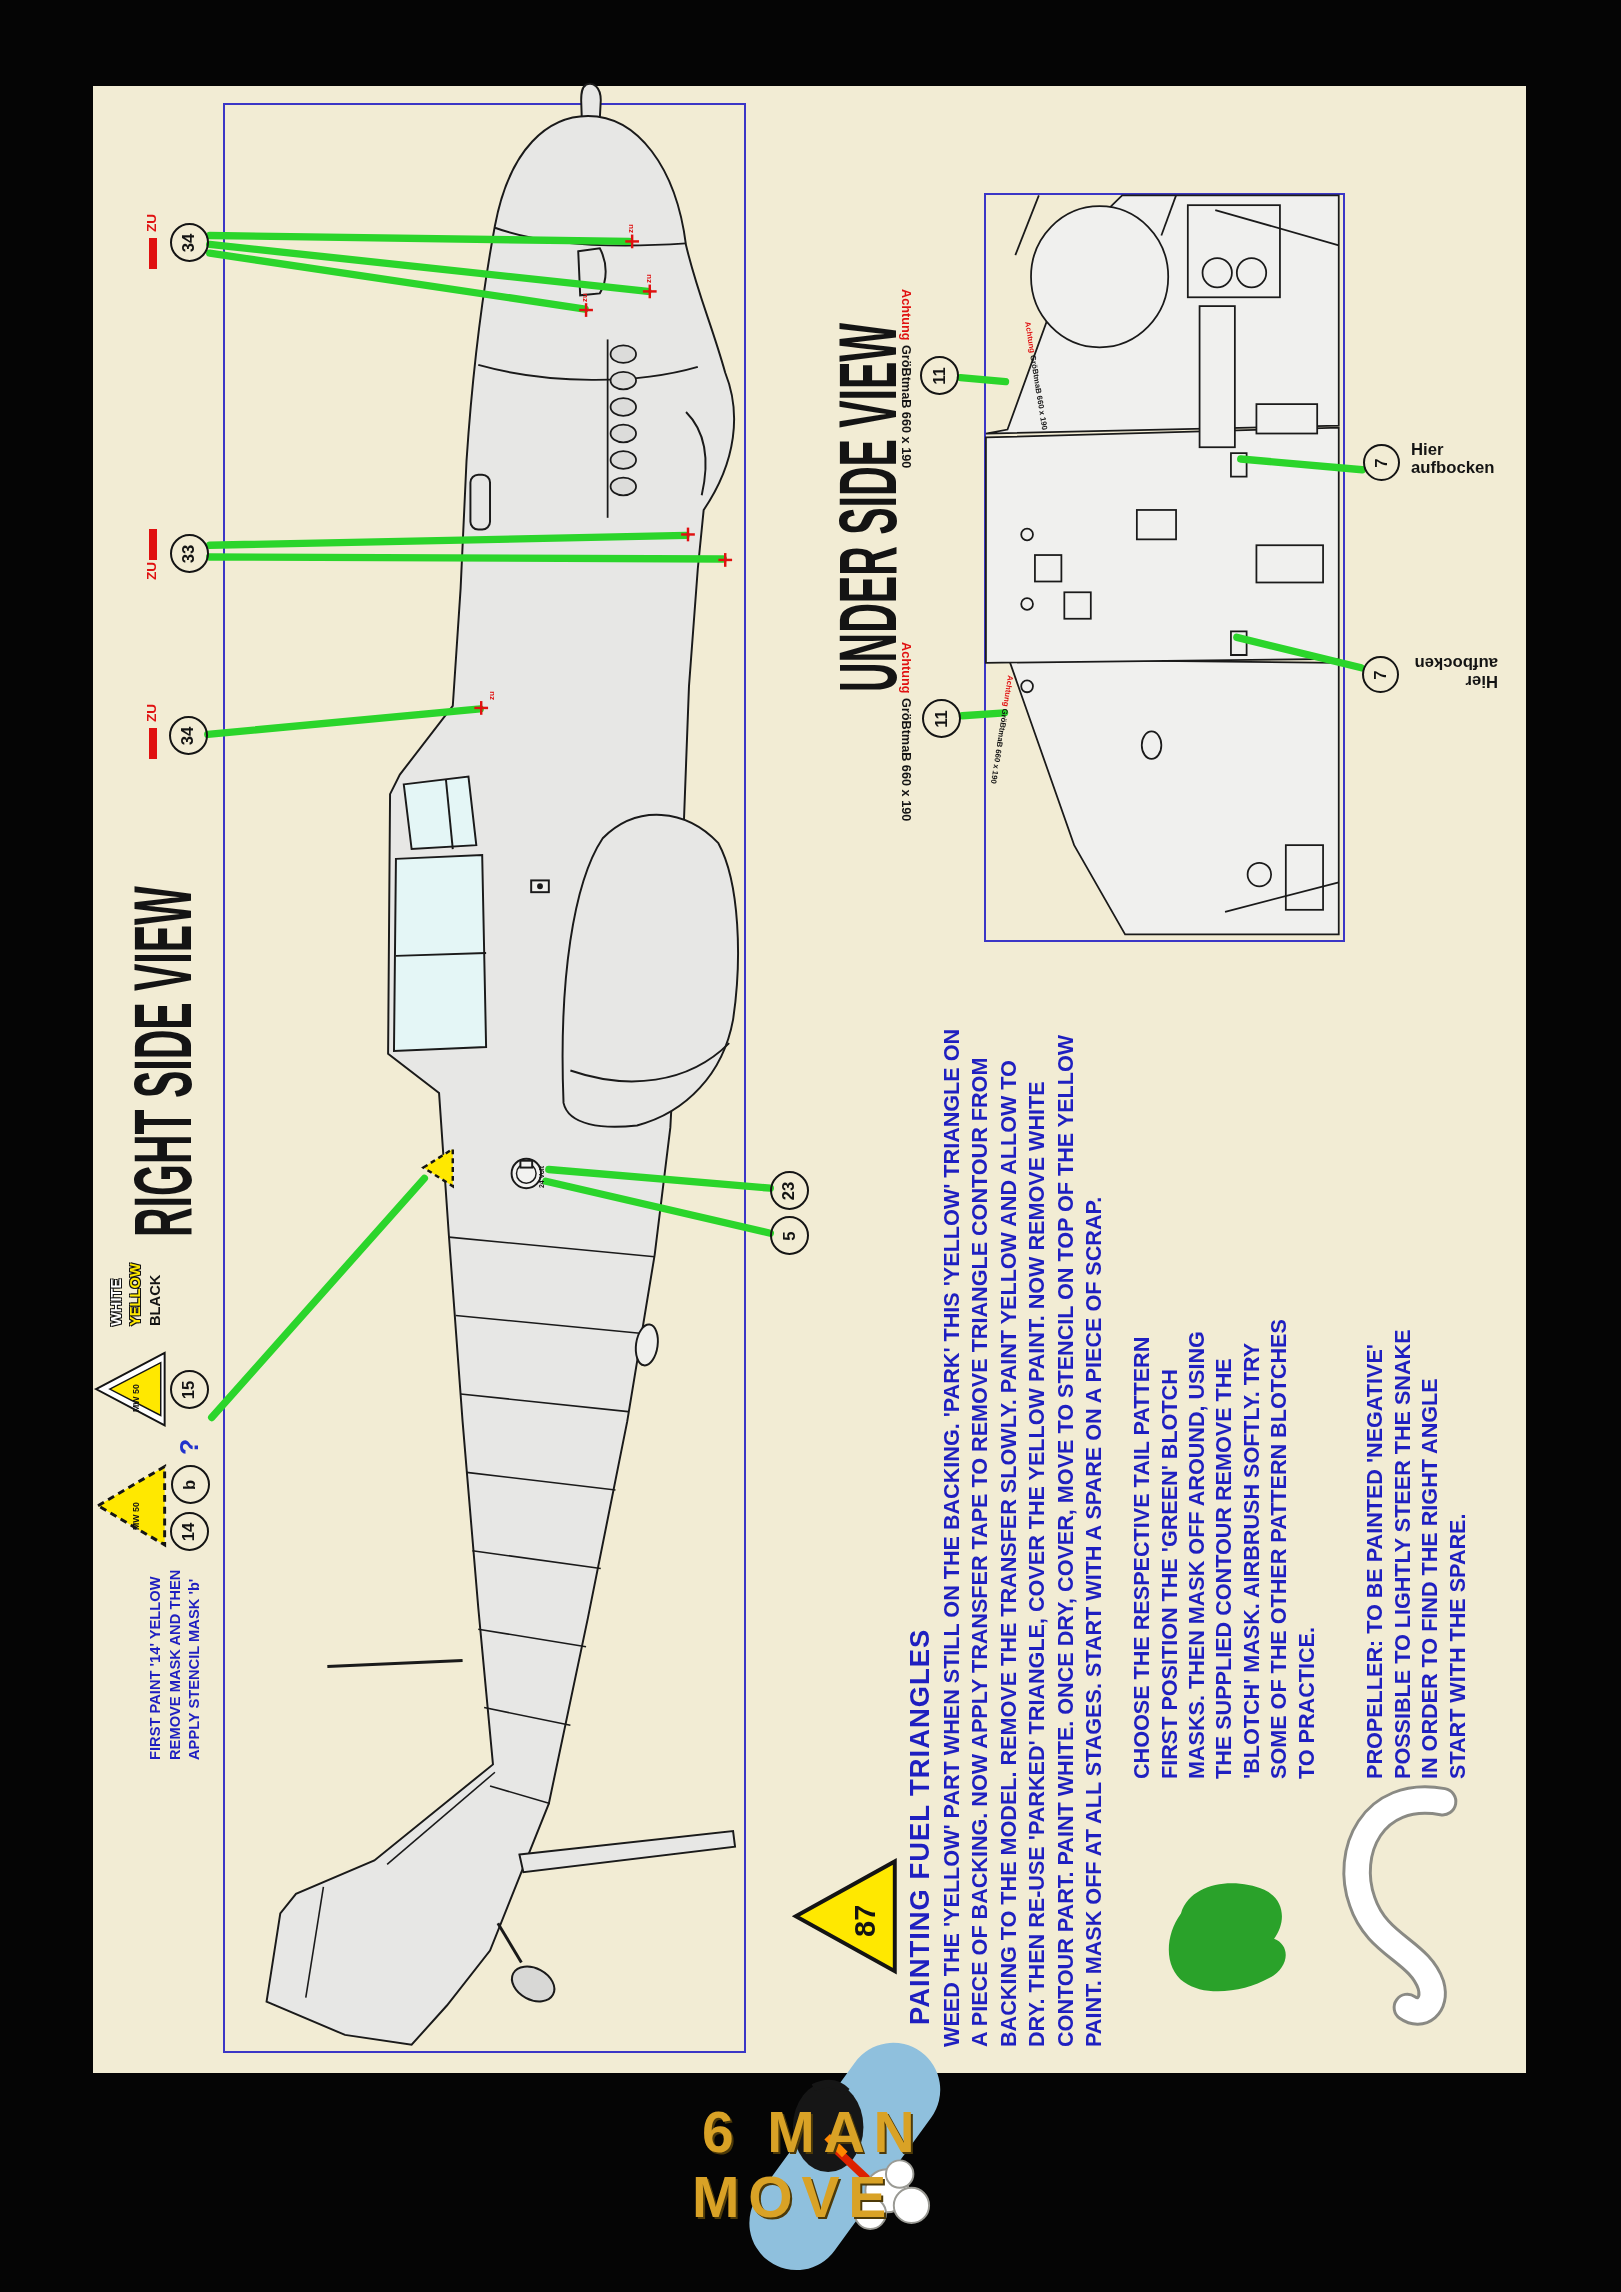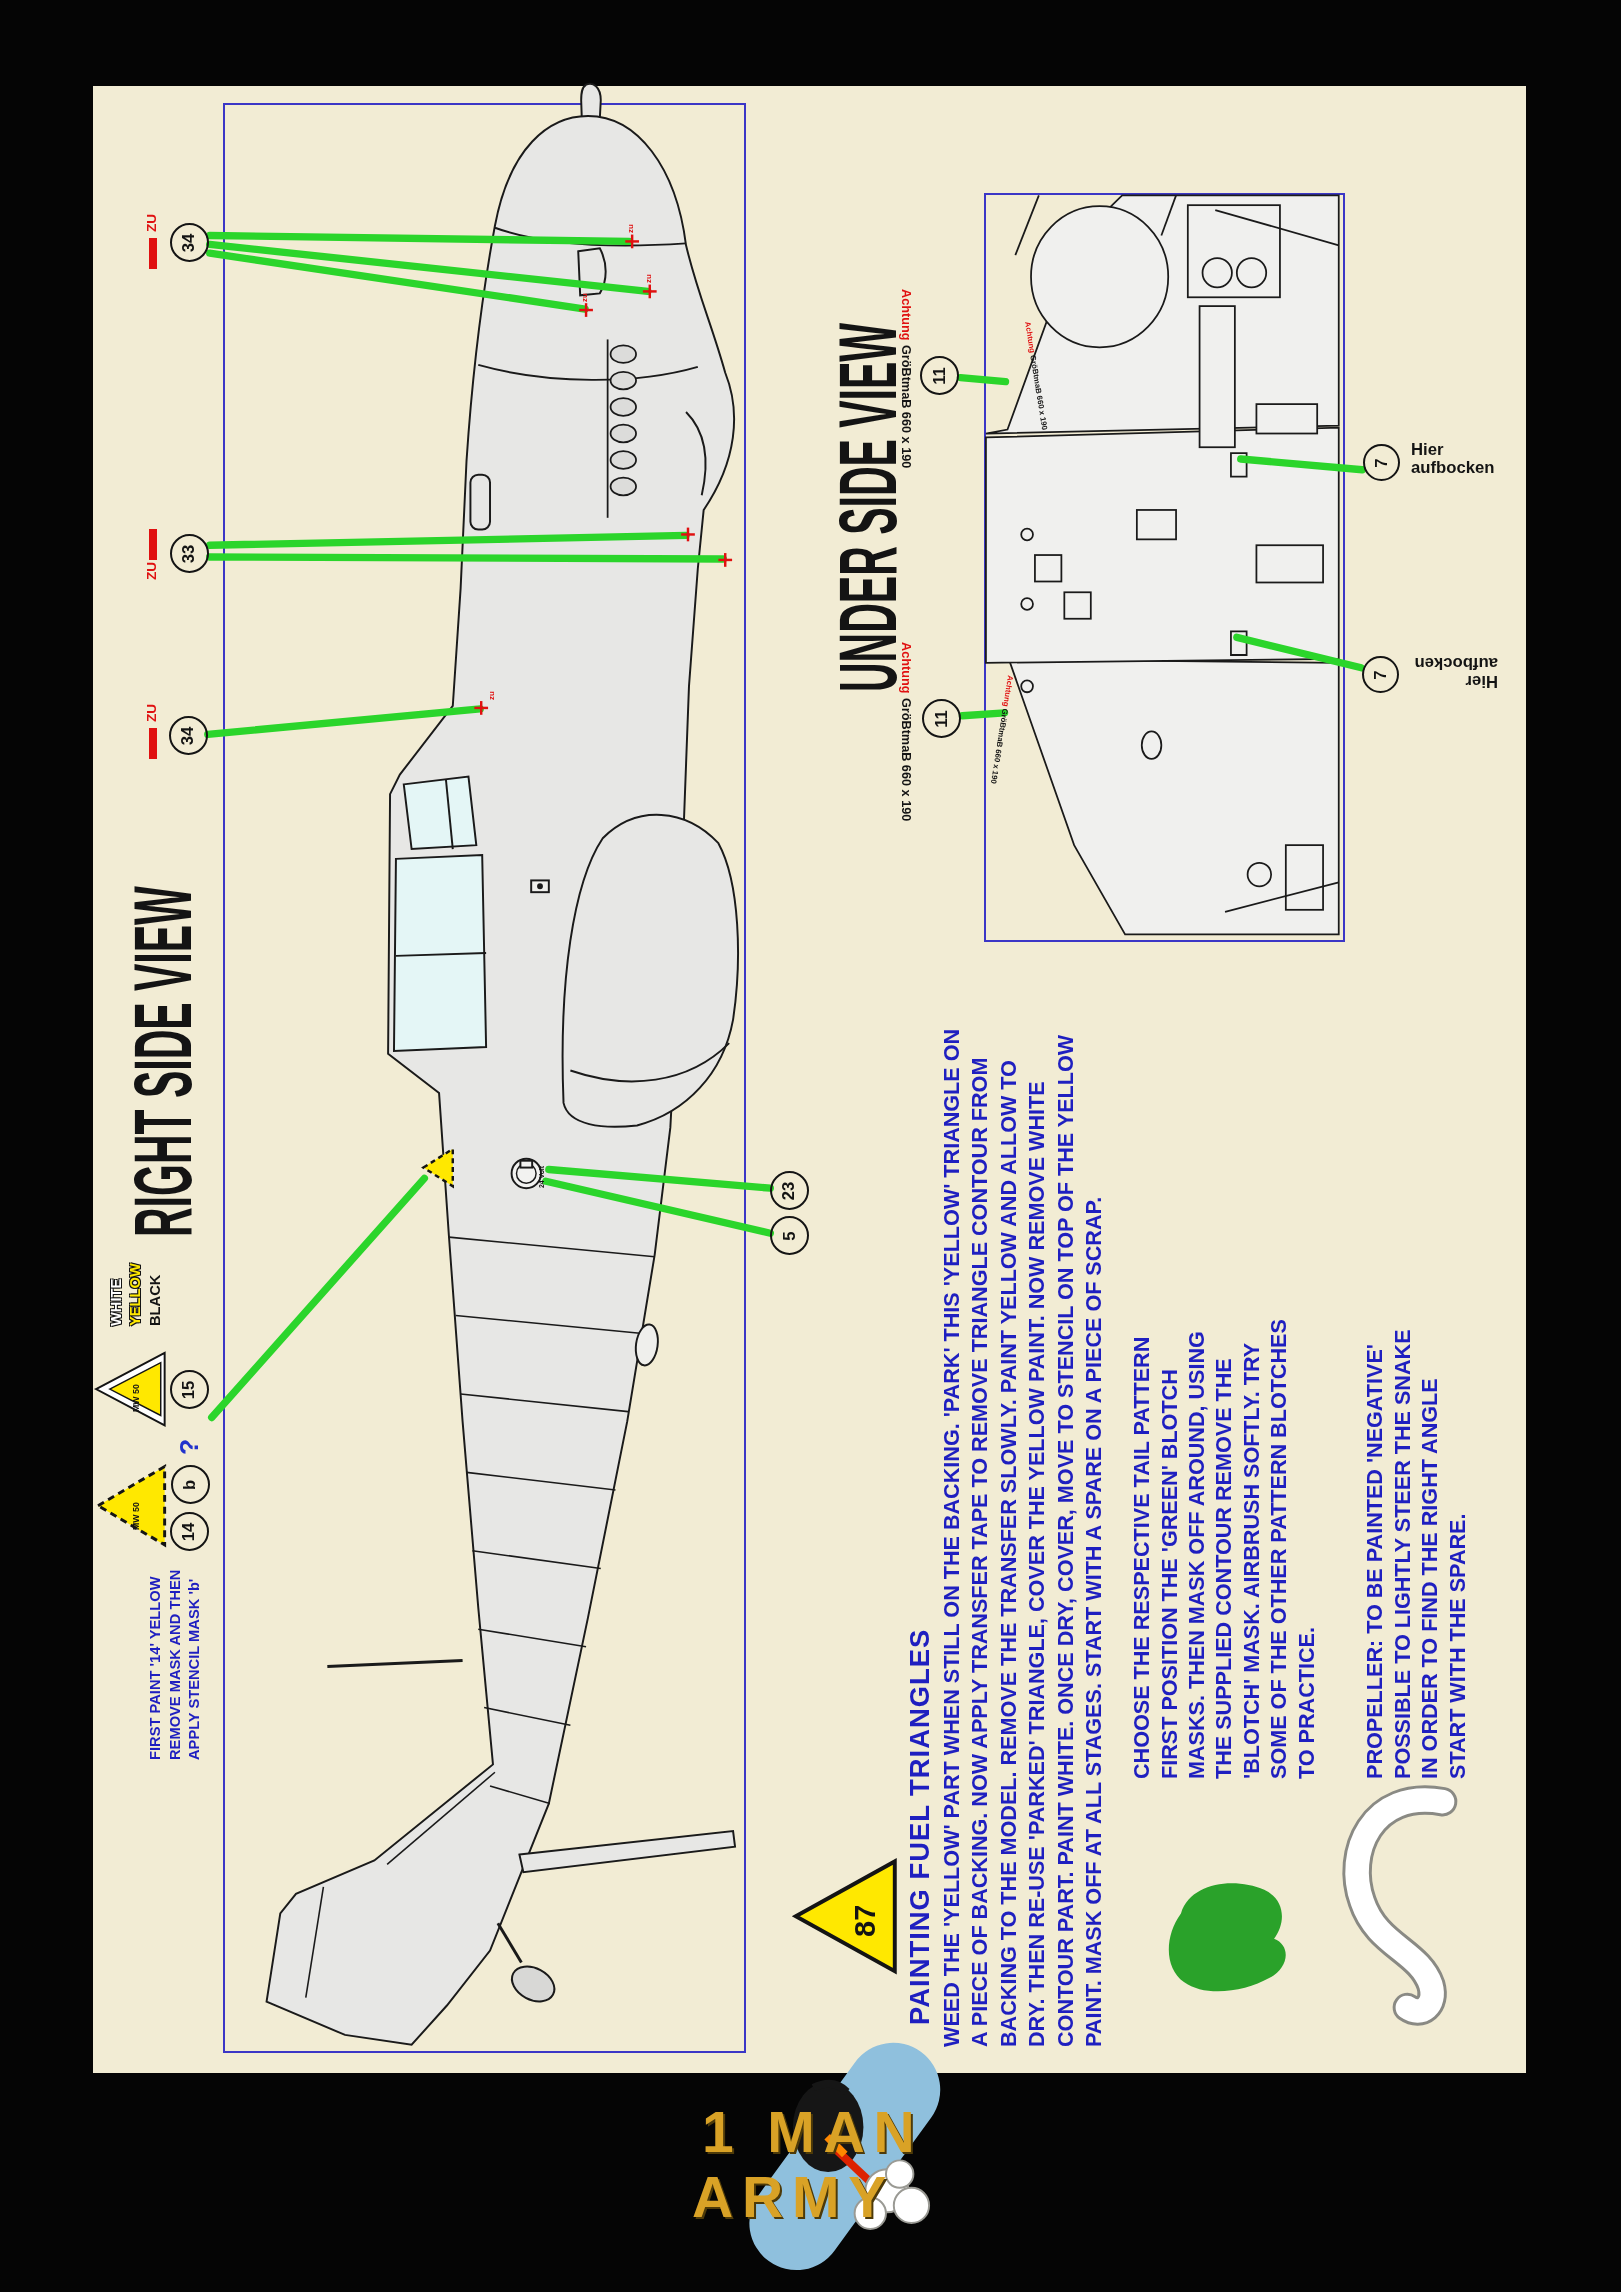--- a/index.html
+++ b/index.html
@@ -325,17 +325,17 @@
   <div class="rot note" style="left:1211px;top:1779px;font-size:21.6px;">THE SUPPLIED CONTOUR REMOVE THE</div>
   <div class="rot note" style="left:1239px;top:1779px;font-size:21.6px;">'BLOTCH' MASK. AIRBRUSH SOFTLY. TRY</div>
   <div class="rot note" style="left:1266px;top:1779px;font-size:21.6px;">SOME OF THE OTHER PATTERN BLOTCHES</div>
   <div class="rot note" style="left:1294px;top:1779px;font-size:21.6px;">TO PRACTICE.</div>
 
   <div class="rot note" style="left:1362px;top:1779px;font-size:21.6px;">PROPELLER: TO BE PAINTED 'NEGATIVE'</div>
   <div class="rot note" style="left:1390px;top:1779px;font-size:21.6px;">POSSIBLE TO LIGHTLY STEER THE SNAKE</div>
   <div class="rot note" style="left:1417px;top:1779px;font-size:21.6px;">IN ORDER TO FIND THE RIGHT ANGLE</div>
   <div class="rot note" style="left:1445px;top:1779px;font-size:21.6px;">START WITH THE SPARE.</div>
 
-  <div class="gold" style="left:702px;top:2099px;">1 MAN</div>
-  <div class="gold" style="left:692px;top:2164px;">ARMY</div>
+  <div class="gold" style="left:702px;top:2099px;">6 MAN</div>
+  <div class="gold" style="left:692px;top:2164px;">MOVE</div>
 
 </div>
 
 
 </body></html>

